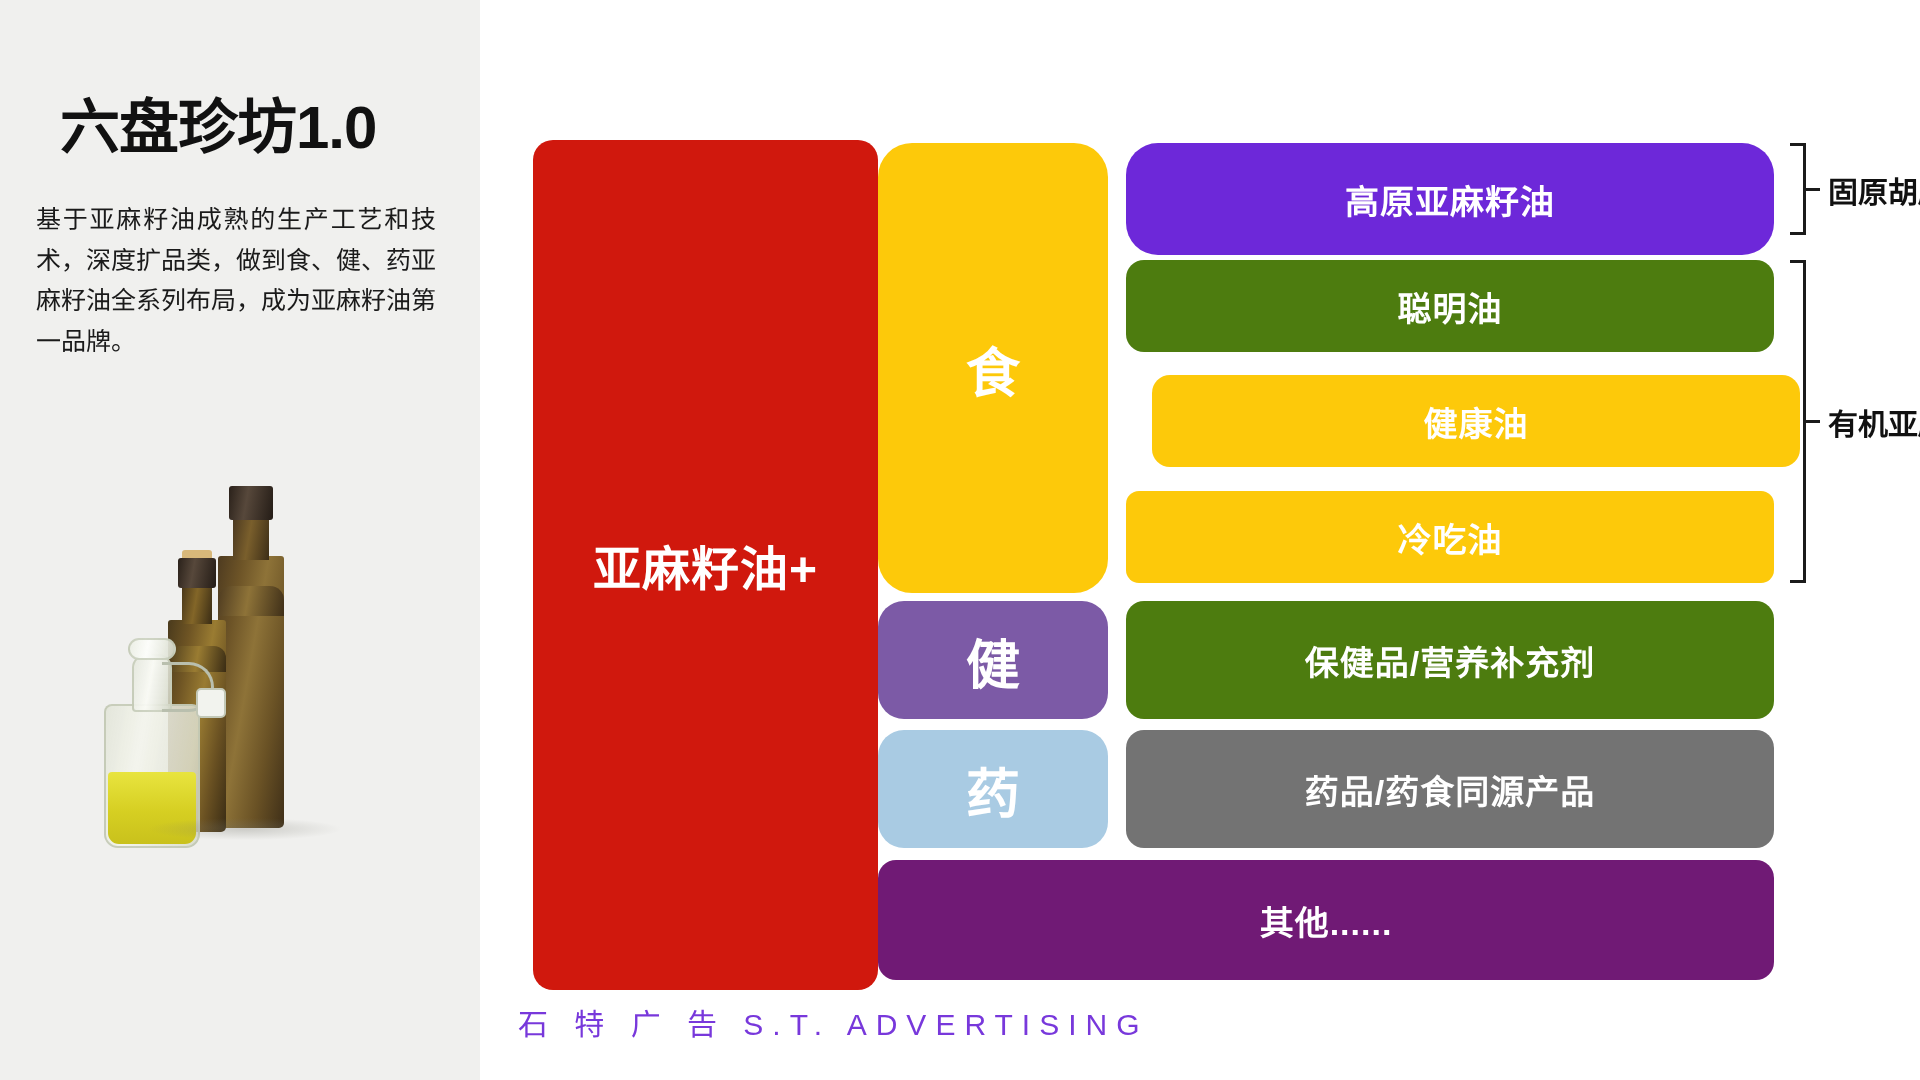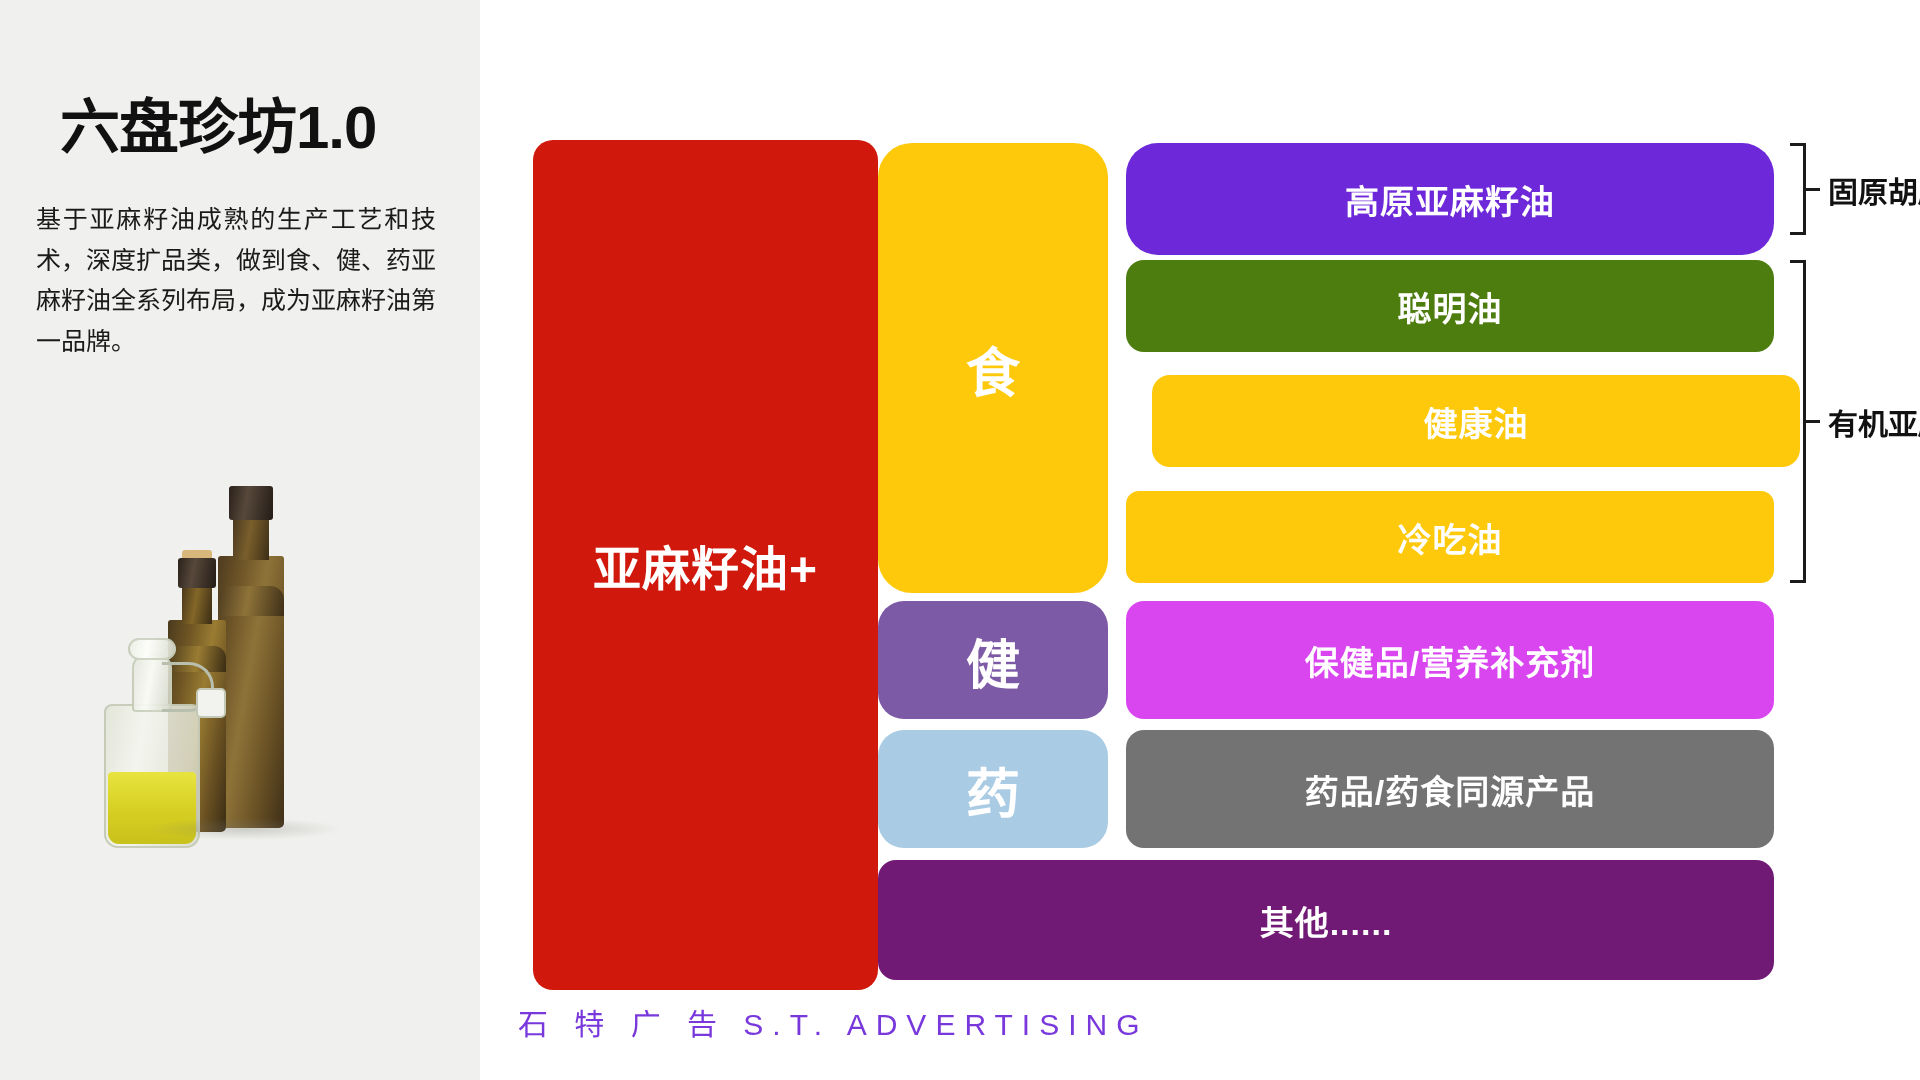--- a/index.html
+++ b/index.html
@@ -180,21 +180,21 @@
   .prod-label{
     color:#ffffff;
     font-size:34px;
     font-weight:bold;
     letter-spacing:1px;
   }
   .prod-1 { top:143px; height:112px; background:#6d28d9;border-radius:32px; }
   .prod-2 { top:260px; height:92px; background:#4d7c0f; }
   .prod-3 { top:375px; height:92px; background:#fdc90a;margin-left:26px; }
   .prod-4 { top:491px; height:92px; background:#fdc90a;border-radius:13px; }
-  .prod-5 { top:601px; height:118px; background:#d946ef; }
+  .prod-5 { top:601px; height:118px; background:#4d7c0f; }
   .prod-6 { top:730px; height:118px; background:#737373; }
 
   
   .others{
     position:absolute;
     left:398px; top:860px;
     width:896px; height:120px;
     background:#701a75;
     border-radius:18px;
     display:flex; align-items:center; justify-content:center;

